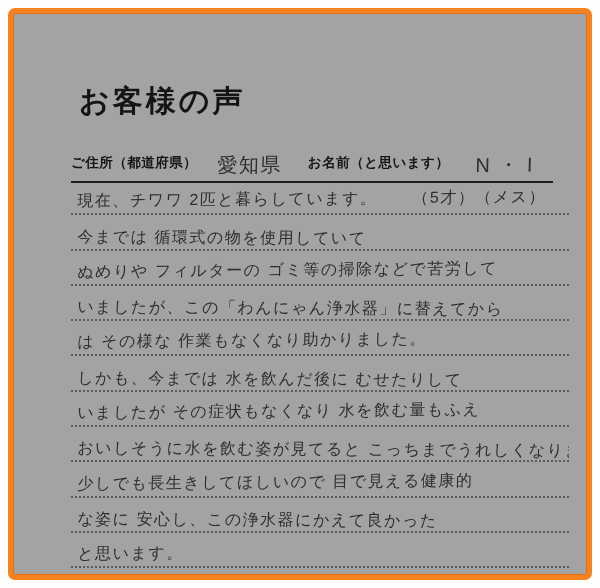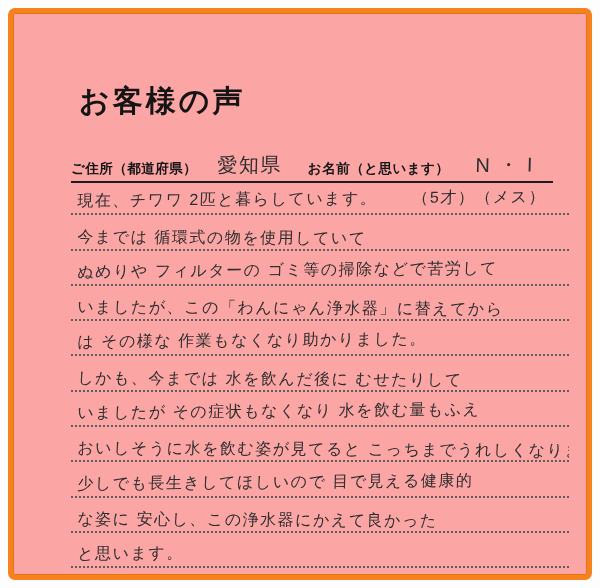--- a/index.html
+++ b/index.html
@@ -2,35 +2,35 @@
 <html><head>
 <meta charset="utf-8">
 <style>
   html,body{margin:0;padding:0;}
   body{
     width:600px;height:588px;position:relative;background:#fdfdfd;
     font-family:"Liberation Sans","DejaVu Sans",sans-serif;overflow:hidden;
   }
   .frame{
     position:absolute;left:8px;top:8px;width:574px;height:562px;
-    border:5px solid #f5821f;border-radius:7px;background:#fca5a5;
+    border:5px solid #f5821f;border-radius:7px;background:#a3a3a3;
     box-shadow:inset 0 0 0 1px #e8700d;
   }
   .title{
     position:absolute;left:66px;top:68px;margin:0;
     font-size:30px;font-weight:bold;color:#141414;letter-spacing:3px;
   }
   .form-row{
     position:absolute;left:58px;top:134px;width:482px;height:34px;
     border-bottom:2px solid #1c1c1c;
     display:flex;align-items:flex-end;white-space:nowrap;
   }
   .form-label{
     font-size:13.5px;font-weight:bold;color:#161616;letter-spacing:0.5px;
-    padding-bottom:3px;
+    padding-bottom:9px;
   }
   .hw{
     color:#2e2e2e;letter-spacing:1.5px;
     transform:rotate(-0.5deg) skewX(-2deg);transform-origin:left bottom;
   }
   .form-value{
     font-size:20px;padding-bottom:2px;
   }
   .fv-address{margin-left:20px;margin-right:26px;}
   .fv-name{margin-left:26px;}

